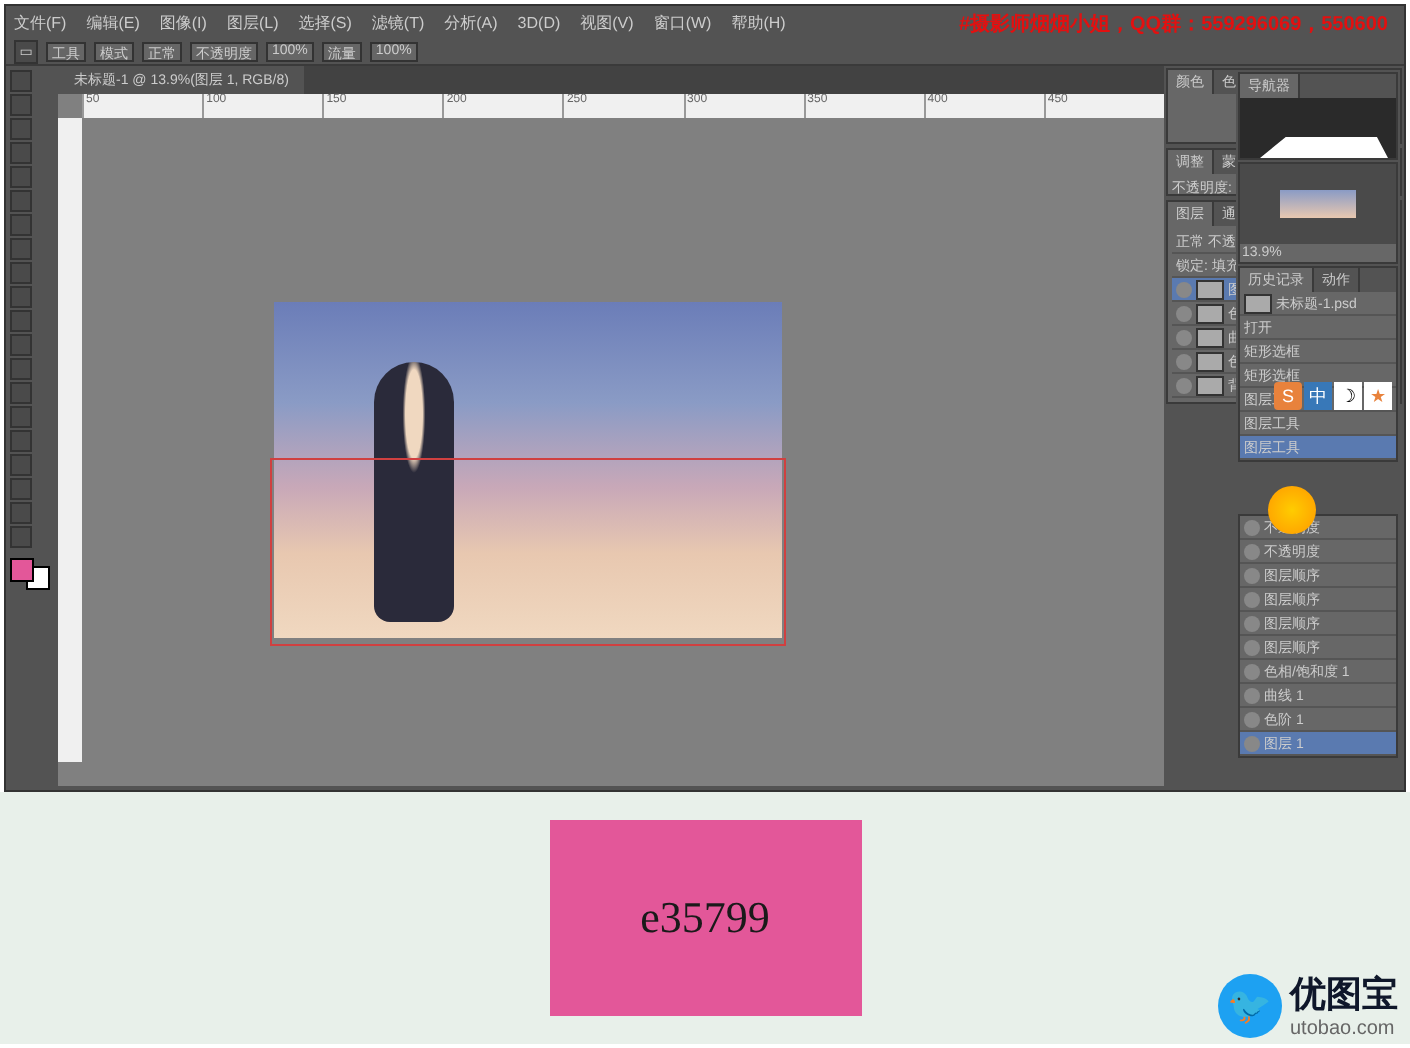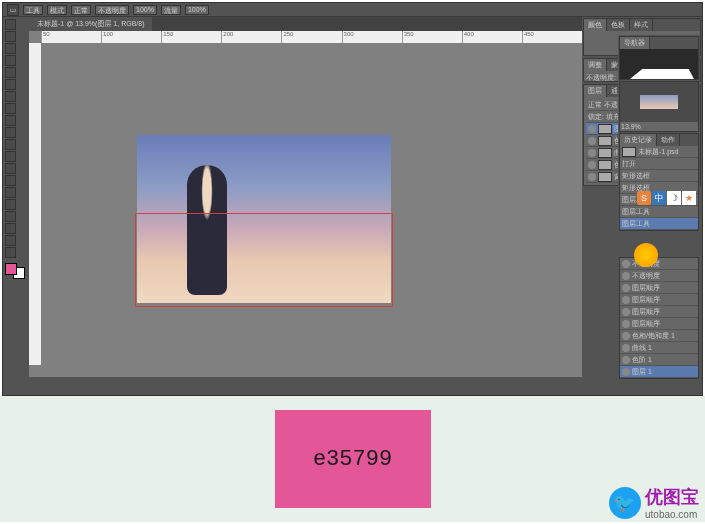--- a/index.html
+++ b/index.html
@@ -64,36 +64,50 @@
 .far-right { position: absolute; right: 2px; top: 32px; width: 82px; bottom: 2px; background: #535353; }
 .far-panel { background: #676767; border: 1px solid #3a3a3a; margin: 1px; }
 .ime-badge { position: absolute; right: 4px; top: 156px; display: flex; gap: 1px; }
 .ime-btn { width: 14px; height: 14px; font-size: 9px; display: flex; align-items: center; justify-content: center; }
 .ime-s { background: #e8823c; color: #fff; border-radius: 2px; }
 .ime-zh { background: #3878b8; color: #fff; }
 .ime-moon { background: #fff; }
 .ime-star { background: #fff; color: #e8823c; }
 
 .swatch-section { position: absolute; top: 396px; left: 0; right: 0; height: 126px; background: #e8f0ea; display: flex; align-items: center; justify-content: center; gap: 90px; }
-.swatch { width: 156px; height: 98px; display: flex; align-items: center; justify-content: center; font-size: 22px; font-family: Liberation Mono, monospace; color: #1a1a1a; }
+.swatch { width: 156px; height: 98px; display: flex; align-items: center; justify-content: center; font-size: 22px; font-family: Liberation Serif, serif; color: #1a1a1a; }
 .swatch-pink { background: #e35799; }
 .swatch-tan { background: #d4b89e; }
 
 .logo-area { position: absolute; bottom: 4px; right: 6px; display: flex; align-items: center; gap: 4px; }
 .logo-bird { width: 32px; height: 32px; background: #1da1f2; border-radius: 50%; display: flex; align-items: center; justify-content: center; color: #fff; font-size: 18px; }
-.logo-text { font-size: 18px; font-weight: bold; color: #a21caf; }
+.logo-text { font-size: 18px; font-weight: bold; color: #0f172a; }
 .logo-sub { font-size: 10px; color: #666; display: block; }
 .mascot { position: absolute; bottom: 128px; right: 44px; width: 24px; height: 24px; background: radial-gradient(circle, #ffcc00, #ff9900); border-radius: 50%; }
 </style>
 </head>
 <body>
 
 <div class="app-window">
 
-
+  <div class="watermark">#摄影师烟烟小姐，QQ群：559296069，550600</div>
+
+  <div class="menubar">
+    <span>文件(F)</span>
+    <span>编辑(E)</span>
+    <span>图像(I)</span>
+    <span>图层(L)</span>
+    <span>选择(S)</span>
+    <span>滤镜(T)</span>
+    <span>分析(A)</span>
+    <span>3D(D)</span>
+    <span>视图(V)</span>
+    <span>窗口(W)</span>
+    <span>帮助(H)</span>
+  </div>
 
   <div class="toolbar-top">
     <div class="tool-icon">▭</div>
     <span class="tool-select">工具</span>
     <span class="tool-select">模式</span>
     <span class="tool-select">正常</span>
     <span class="tool-select">不透明度</span>
     <span class="tool-select">100%</span>
     <span class="tool-select">流量</span>
     <span class="tool-select">100%</span>

